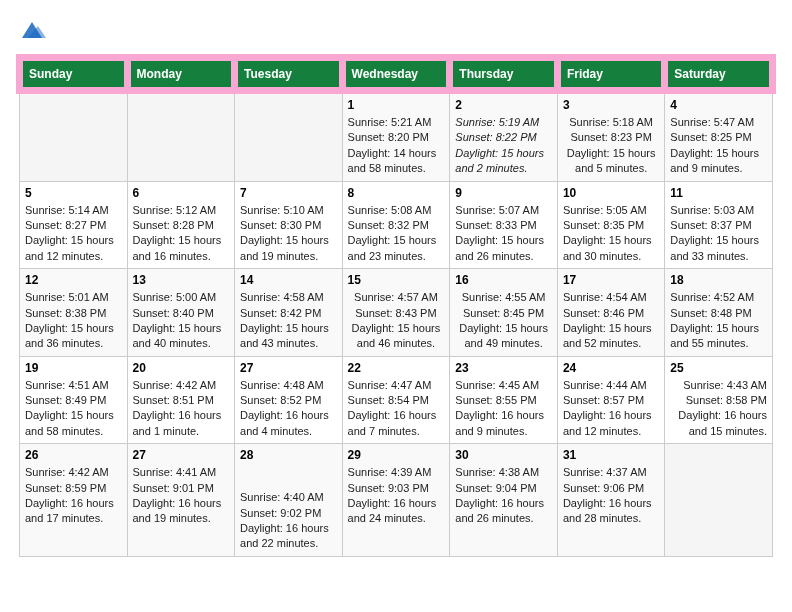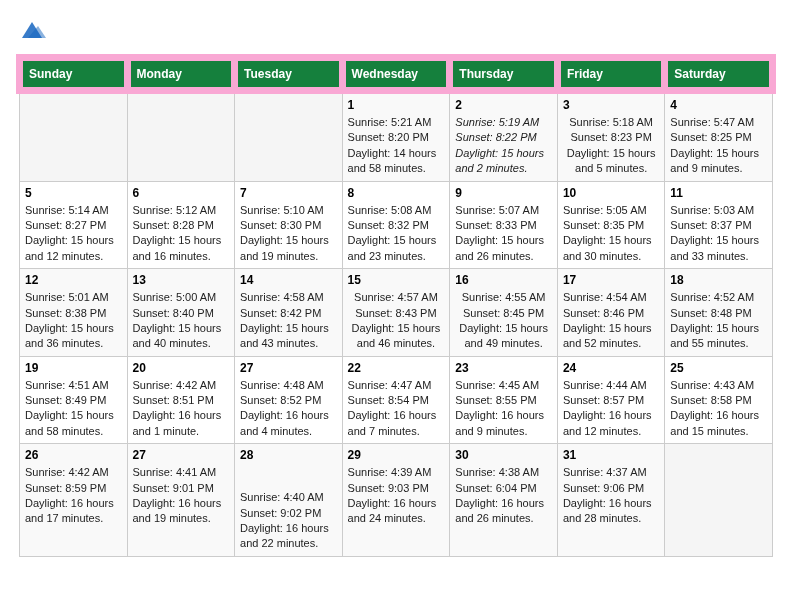--- a/index.html
+++ b/index.html
@@ -271,21 +271,21 @@
 Daylight: 16 hours and 9 minutes.</div>
         </td>
         <td>
           <span class="day-num">24</span>
           <div class="day-info" style="white-space: pre-line;">Sunrise: 4:44 AM
 Sunset: 8:57 PM
 Daylight: 16 hours and 12 minutes.</div>
         </td>
         <td>
           <span class="day-num">25</span>
-          <div class="day-info" style="white-space: pre-line;">Sunrise: 4:43 AM
+          <div class="day-info" style="white-space: pre-line; text-align: right;">Sunrise: 4:43 AM
 Sunset: 8:58 PM
 Daylight: 16 hours and 15 minutes.</div>
         </td>
       </tr>
       <tr>
         <td>
           <span class="day-num">26</span>
           <div class="day-info" style="white-space: pre-line;">Sunrise: 4:42 AM
 Sunset: 8:59 PM
 Daylight: 16 hours and 17 minutes.</div>
@@ -304,21 +304,21 @@
         </td>
         <td>
           <span class="day-num">29</span>
           <div class="day-info" style="white-space: pre-line;">Sunrise: 4:39 AM
 Sunset: 9:03 PM
 Daylight: 16 hours and 24 minutes.</div>
         </td>
         <td>
           <span class="day-num">30</span>
           <div class="day-info" style="white-space: pre-line;">Sunrise: 4:38 AM
-Sunset: 6:04 PM
+Sunset: 9:04 PM
 Daylight: 16 hours and 26 minutes.</div>
         </td>
         <td>
           <span class="day-num">31</span>
           <div class="day-info" style="white-space: pre-line;">Sunrise: 4:37 AM
 Sunset: 9:06 PM
 Daylight: 16 hours and 28 minutes.</div>
         </td>
         <td class="empty-cell"></td>
       </tr>

